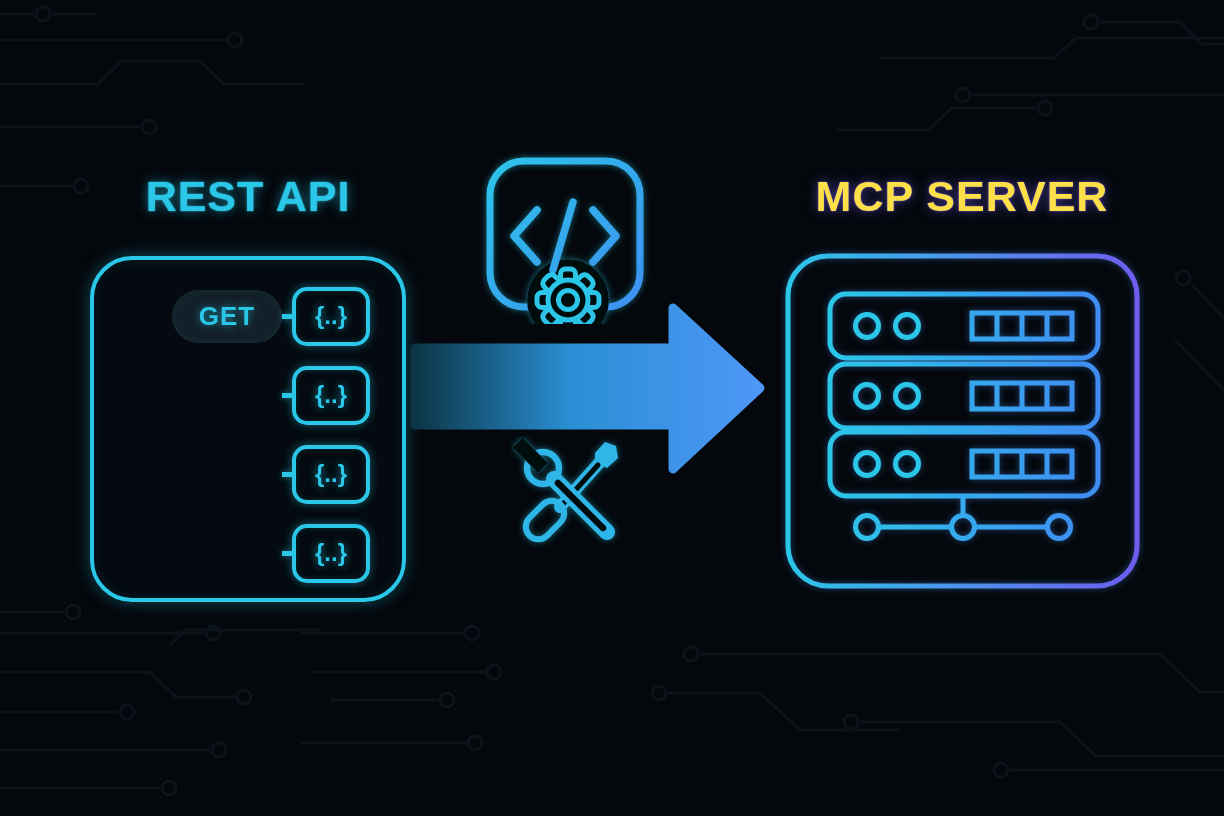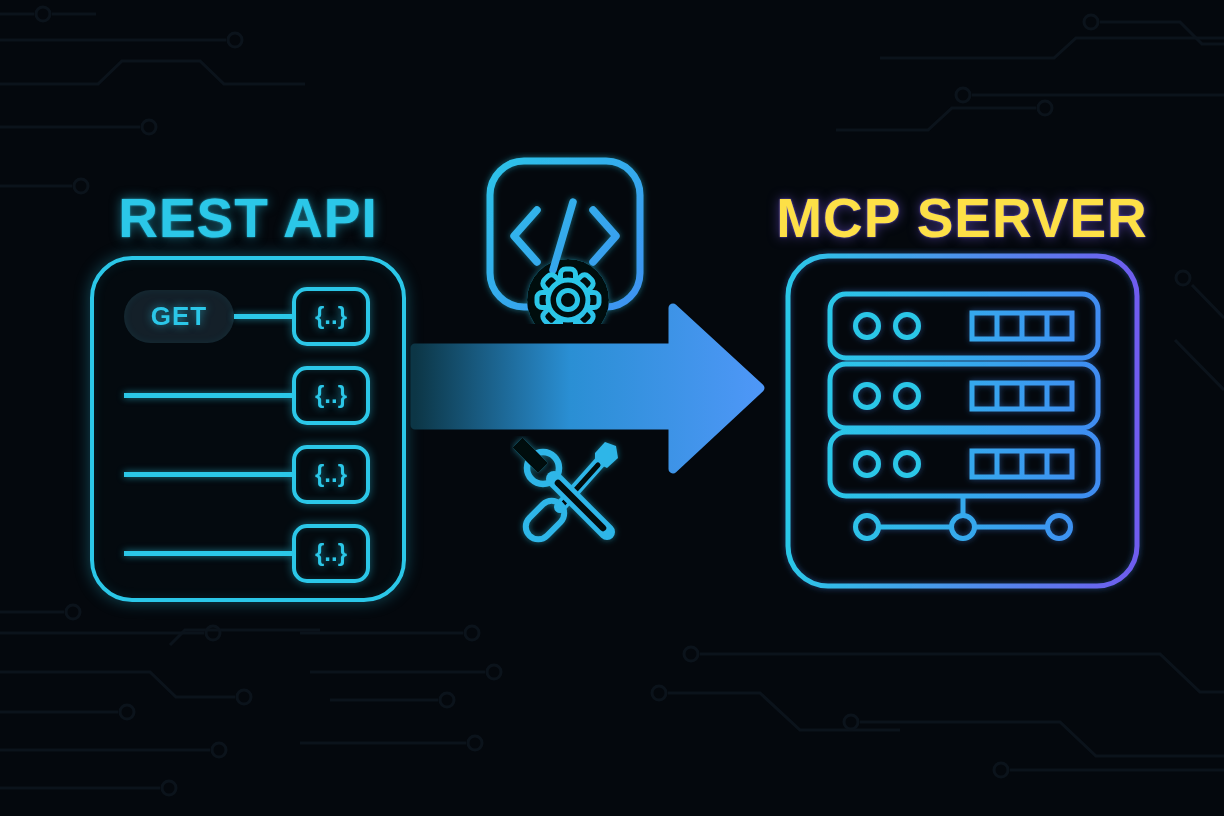--- a/index.html
+++ b/index.html
@@ -7,37 +7,37 @@
     width:1224px;height:816px;position:relative;overflow:hidden;
     background:#04080d;
     font-family:"Liberation Sans", sans-serif;
   }
   .abs{position:absolute;}
   
   #circuit-bg{left:0;top:0;width:1224px;height:816px;}
 
   
   .panel-title{
-    top:192px;height:52px;line-height:52px;text-align:center;
-    font-size:55px;font-weight:bold;letter-spacing:1px;
+    top:170px;height:52px;line-height:52px;text-align:center;
+    font-size:43px;font-weight:bold;letter-spacing:1px;
     white-space:nowrap;
   }
   #rest-title{left:70px;width:356px;color:#2bc7e8;
     text-shadow:0 0 12px rgba(43,199,232,.55),0 0 2px rgba(43,199,232,.9);}
   #mcp-title{left:772px;width:380px;color:#fde047;
     text-shadow:0 0 12px rgba(123,95,240,.55),0 0 2px rgba(123,95,240,.9);}
 
   
   #rest-panel{
     left:90px;top:256px;width:316px;height:346px;box-sizing:border-box;
     border:4px solid #2bc7e8;border-radius:42px;
     background:rgba(6,12,18,.55);
     box-shadow:0 0 16px rgba(43,199,232,.35), inset 0 0 12px rgba(43,199,232,.12);
     display:flex;flex-direction:column;justify-content:flex-start;
-    padding:30px 32px 18px 30px;gap:26px;
+    padding:30px 32px 18px 30px;gap:26px;align-items:flex-end;
   }
   .method-row{display:flex;align-items:center;height:53px;flex:0 0 53px;}
   .method-pill{
     min-width:110px;height:53px;box-sizing:border-box;
     background:#142029;border-radius:27px;
     display:flex;align-items:center;justify-content:center;
     padding:0 18px;flex-shrink:0;
     box-shadow:inset 0 0 8px rgba(43,199,232,.08);
   }
   .method-label{

